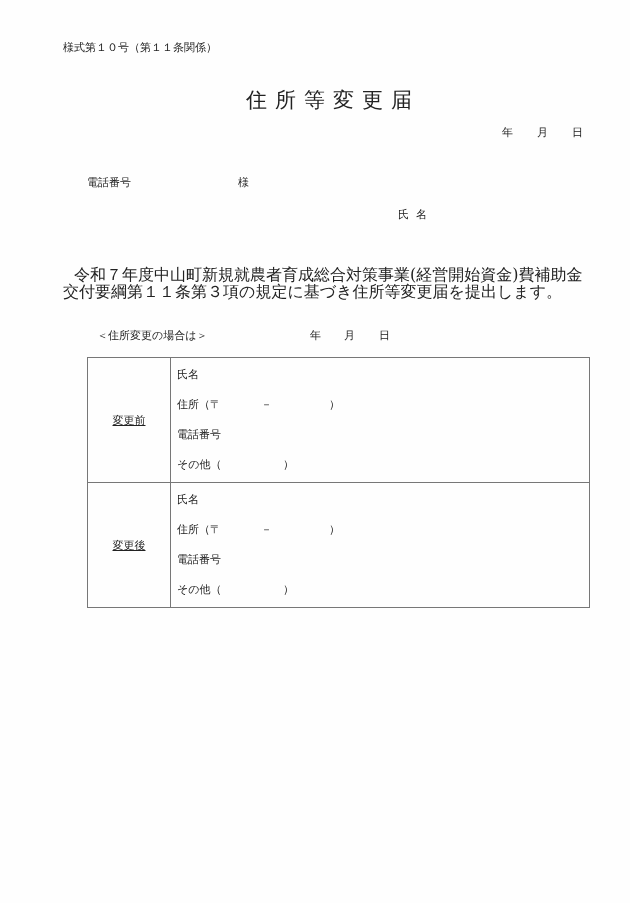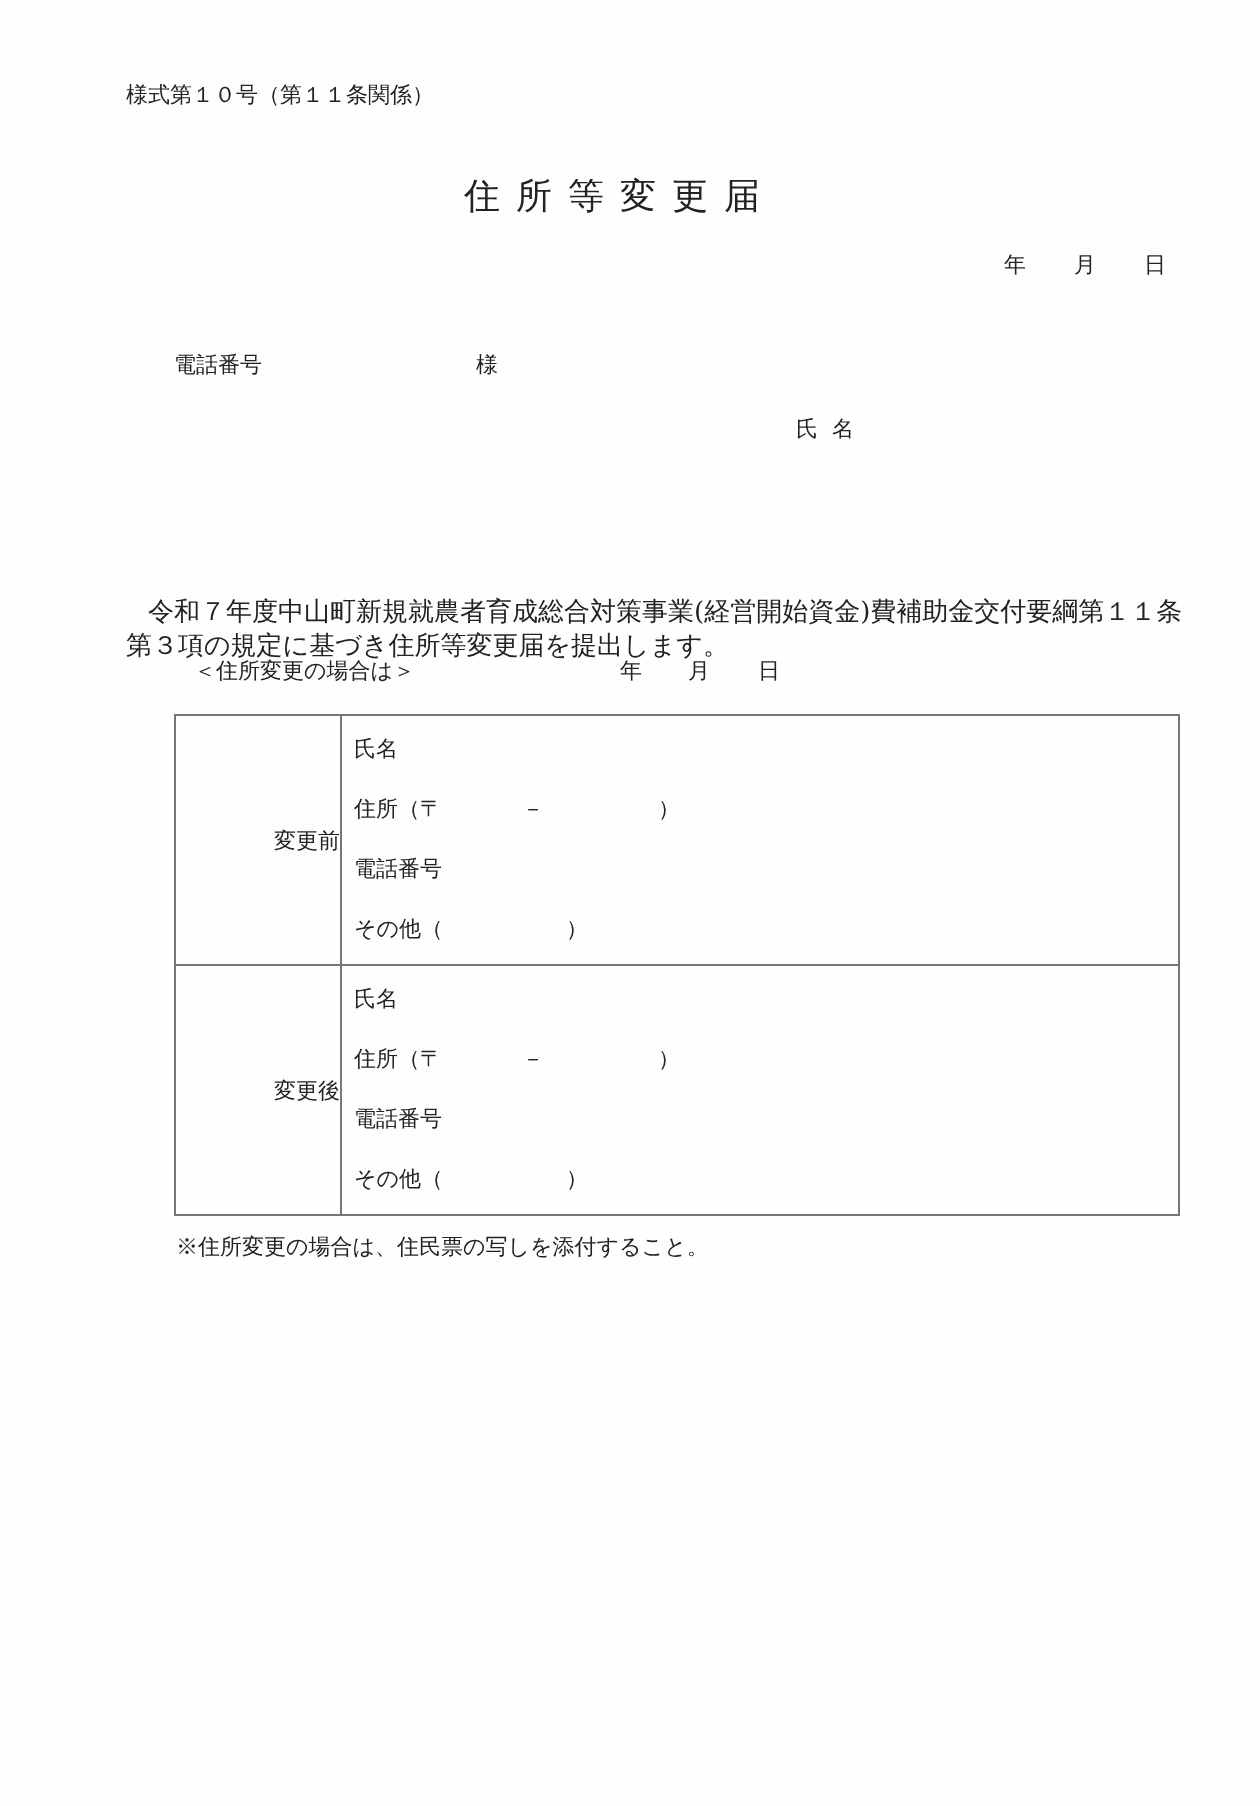--- a/index.html
+++ b/index.html
@@ -3,34 +3,34 @@
   <meta charset="utf-8">
   <style>
     html, body { margin: 0; padding: 0; background: #fefefe; }
     body {
       width: 630px; height: 903px; position: relative; overflow: hidden;
       font-family: "DejaVu Serif", "Liberation Serif", serif;
       color: #222; font-size: 11px;
     }
     .abs { position: absolute; white-space: nowrap; }
     .form-number { left: 63px; top: 40px; font-size: 11px; }
-    .title { left: 232px; top: 86px; font-size: 18px; letter-spacing: 8px; }
+    .title { left: 246px; top: 86px; font-size: 21px; letter-spacing: 8px; }
     .date-top { top: 125px; font-size: 11px; }
     .addressee { left: 87px; top: 175px; }
     .sama { left: 238px; top: 175px; }
     .shimei-label { left: 398px; top: 207px; letter-spacing: 7px; }
-    .body-text { left: 63px; top: 266px; line-height: 17px; font-size: 13px; white-space: normal; width: 530px; margin-top: 32px; }
+    .body-text { left: 63px; top: 266px; line-height: 17px; font-size: 16px; white-space: normal; width: 530px; }
     .change-date-label { left: 97px; top: 328px; }
     .change-date-y { top: 328px; }
     table.form-table {
       position: absolute; left: 87px; top: 357px; width: 503px;
       border-collapse: collapse; font-size: 11px;
     }
     table.form-table td { border: 1px solid #777; padding: 0; vertical-align: middle; }
-    td.row-head { width: 82px; text-align: right; height: 124px; }
+    td.row-head { width: 82px; text-align: center; height: 124px; text-decoration: underline; }
     td.fields { padding-left: 6px !important; }
     .field-line { height: 30px; line-height: 30px; position: relative; }
     .field-line span { position: absolute; }
     .notes { left: 88px; top: 616px; line-height: 15px; font-size: 11px; }
   </style>
 </head>
 <body>
 
 <div class="abs form-number">様式第１０号（第１１条関係）</div>
 <div class="abs title">住所等変更届</div>
@@ -92,14 +92,13 @@
       <div class="field-line">
         <span style="left:0">その他（</span>
         <span style="left:106px">）</span>
       </div>
     </td>
   </tr>
 </tbody>
   </table>
 
 <div class="abs notes">
-  <div>※住所変更の場合は、住民票の写しを添付すること。</div>
 </div>
 
 </body></html>

